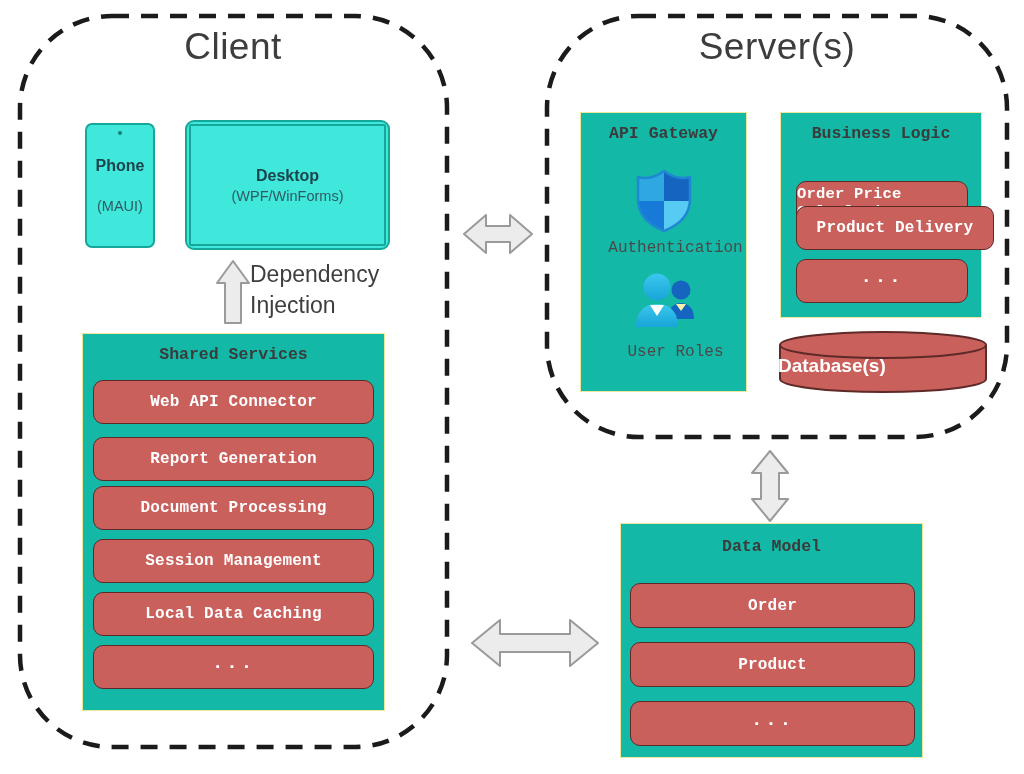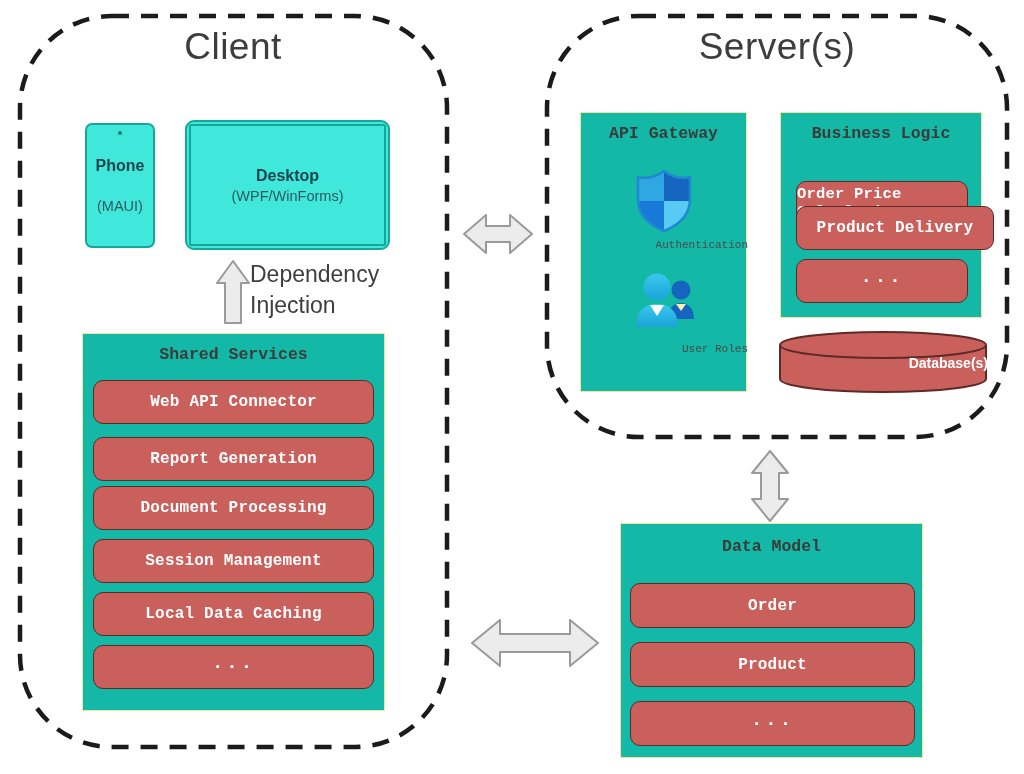--- a/index.html
+++ b/index.html
@@ -32,24 +32,24 @@
   .phone{border-radius:7px;gap:20px;}
   .phone-dot{position:absolute;top:6px;left:50%;margin-left:-2px;width:4px;height:4px;border-radius:50%;background:#117d75;}
   .desktop-inner{
     position:absolute;inset:2px;border:2px solid #16a79b;border-radius:2px;
     display:flex;flex-direction:column;align-items:center;justify-content:center;text-align:center;
   }
   .dep-text{
     position:absolute;text-align:left;font-size:23px;color:#3e3e3e;line-height:31px;font-weight:400;
   }
   .icon-label{
-    position:absolute;left:2px;width:100%;text-align:right;font-size:11px;color:#4a4a4a;font-weight:400;
+    position:absolute;left:12px;width:100%;text-align:center;font-size:16px;color:#4a4a4a;font-weight:400;
   }
   .cyl-label{
-    position:absolute;left:0;width:100%;text-align:right;font-size:14px;font-weight:700;color:#ffffff;
+    position:absolute;left:0;width:100%;text-align:left;font-size:19px;font-weight:700;color:#ffffff;
   }
   .dots{font-size:19px;letter-spacing:3px;line-height:10px;padding-bottom:8px;}
 </style>
 </head>
 <body>
 
 <div class="canvas">
 
   <svg class="decor" width="1024" height="774" viewBox="0 0 1024 774">
     <rect x="20" y="16" width="427" height="731" rx="92" fill="none" stroke="#1b1b1b" stroke-width="4.5" stroke-dasharray="17 12"></rect>

